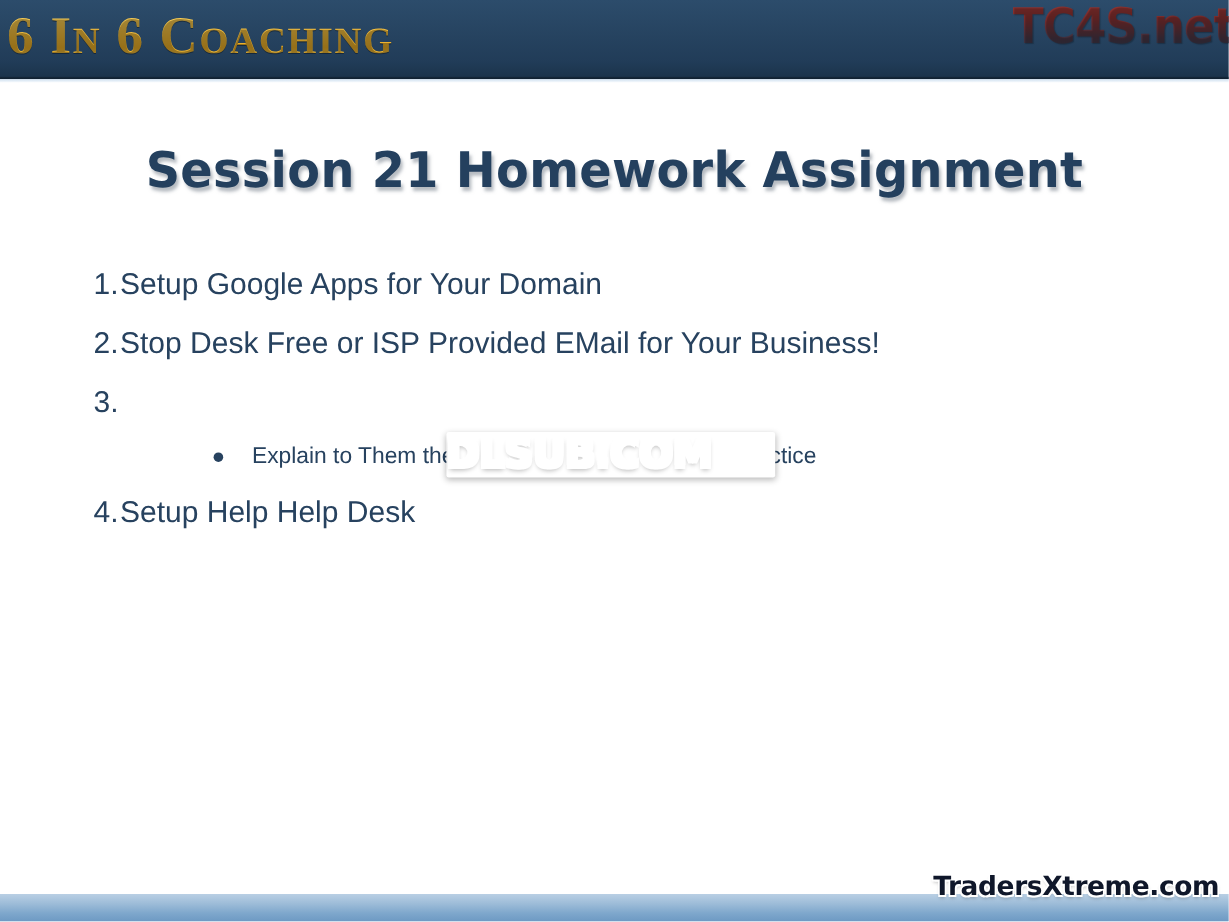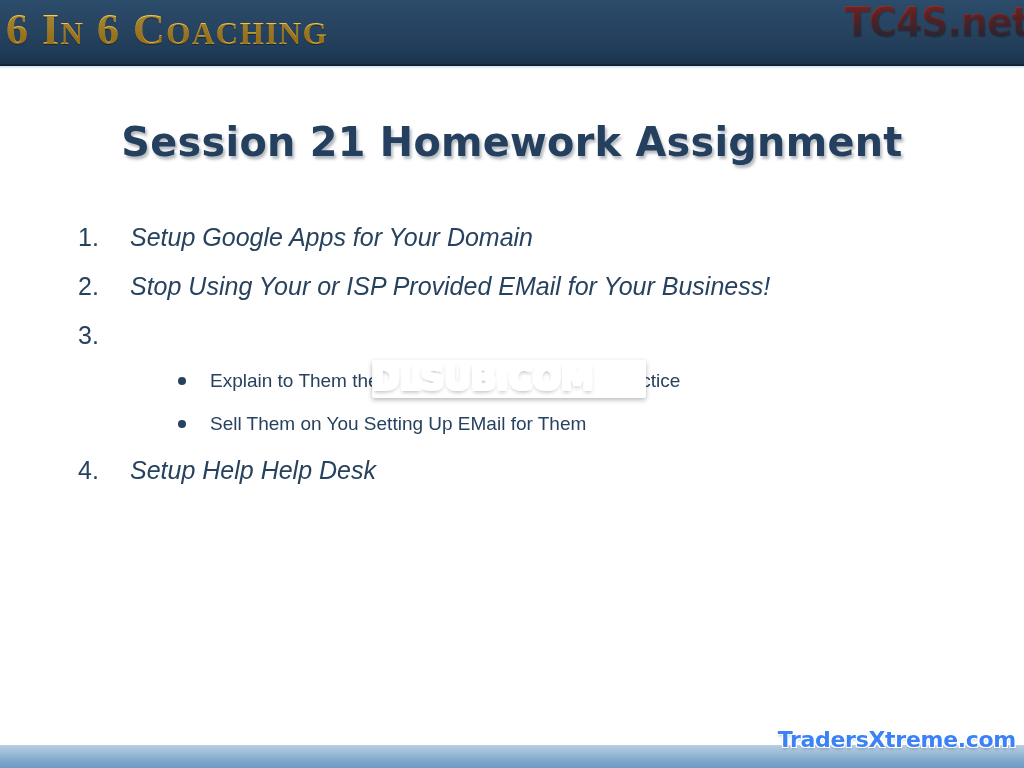--- a/index.html
+++ b/index.html
@@ -131,22 +131,21 @@
   .num-item .num {
     position: absolute;
     left: 78px;
     top: 0;
     width: 34px;
     text-align: left;
     color: #27425f;
   }
   .num-item .num-text {
     display: inline-block;
-    margin-left: 52px;
-    font-style: italic;
+    margin-left: 22px;
   }
 
   .sub-item {
     position: relative;
     height: 43px;
     padding-left: 210px;
     color: #27425f;
     font-family: "Liberation Sans", sans-serif;
     font-size: 19px;
     line-height: 28px;
@@ -210,21 +209,21 @@
     background: linear-gradient(180deg, #b9cfe4 0%, #9dbcd8 35%, #7ea7cc 70%, #6d99c3 100%);
   }
   #footer-brand {
     position: absolute;
     right: 8px;
     top: 727px;
     font-family: "DejaVu Sans", sans-serif;
     font-size: 22px;
     font-weight: bold;
     letter-spacing: -0.3px;
-    color: #3b82f6;
+    color: #0f172a;
     text-shadow:
       -1.2px -1.2px 0 #ffffff,
        1.2px -1.2px 0 #ffffff,
       -1.2px  1.2px 0 #ffffff,
        1.2px  1.2px 0 #ffffff,
        0 2px 3px rgba(0,0,0,0.25);
     white-space: nowrap;
     z-index: 60;
   }
 </style>
@@ -243,36 +242,32 @@
 
   <div id="body-list">
 
     <div class="num-item">
       <span class="num">1.</span>
       <span class="num-text">Setup Google Apps for Your Domain</span>
     </div>
 
     <div class="num-item">
       <span class="num">2.</span>
-      <span class="num-text">Stop Using Your or ISP Provided EMail for Your Business!</span>
+      <span class="num-text">Stop Desk Free or ISP Provided EMail for Your Business!</span>
     </div>
 
     <div class="num-item">
       <span class="num">3.</span>
     </div>
 
     <div class="sub-item">
       <span class="bullet-dot"></span>
       <span>Explain to Them the Risks and Dangers of This Practice</span>
     </div>
 
-    <div class="sub-item">
-      <span class="bullet-dot"></span>
-      <span>Sell Them on You Setting Up EMail for Them</span>
-    </div>
 
     <div class="num-item">
       <span class="num">4.</span>
       <span class="num-text">Setup Help Help Desk</span>
     </div>
 
   </div>
 
   <div id="watermark-plate"></div>
   <div id="watermark">DLSUB.COM</div>

